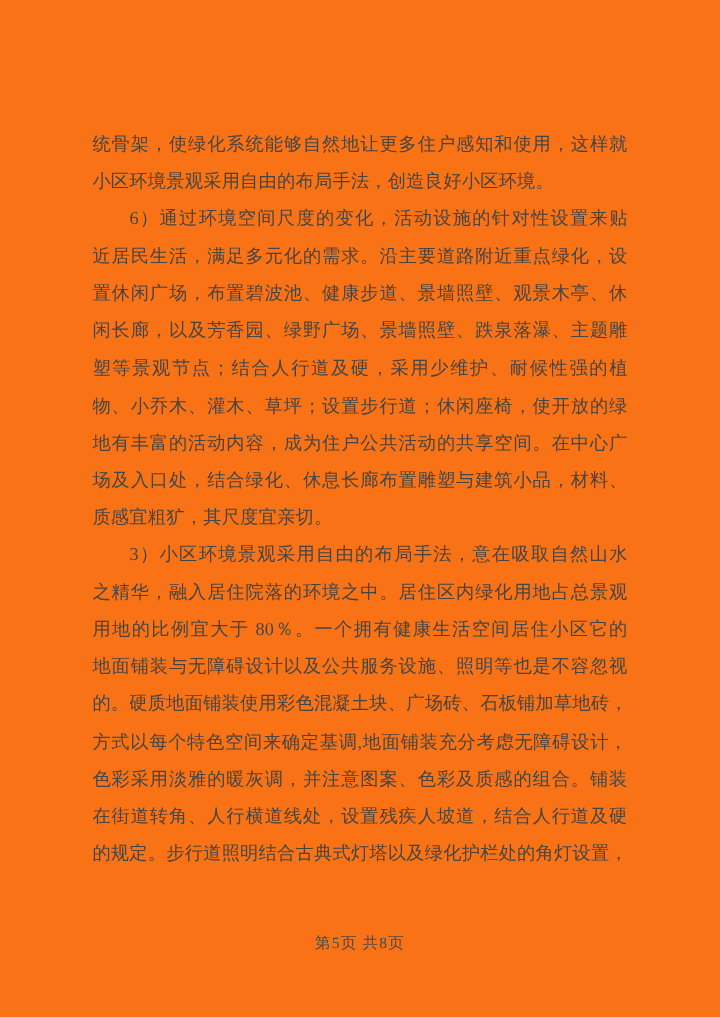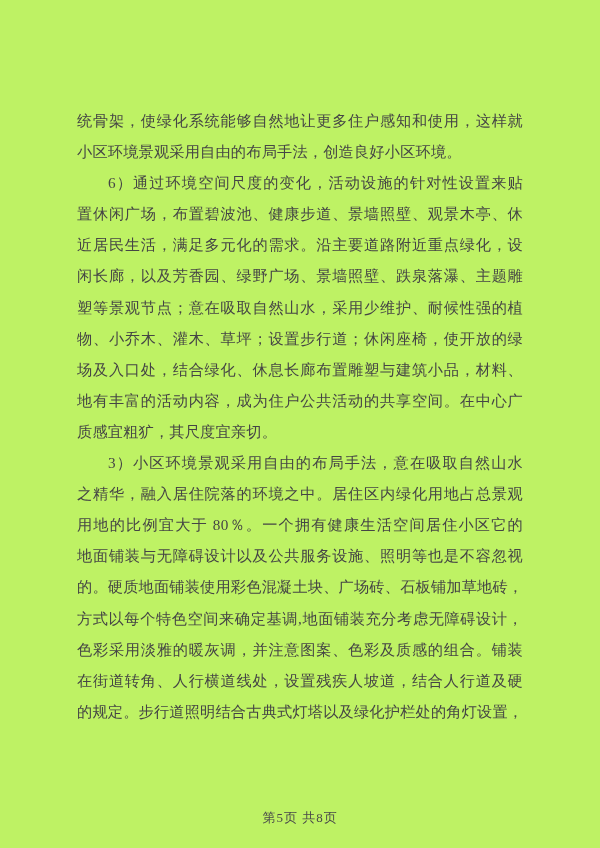--- a/index.html
+++ b/index.html
@@ -4,21 +4,21 @@
 <style>
   html, body {
     margin: 0;
     padding: 0;
     background: #ffffff;
   }
   .page {
     position: relative;
     width: 600px;
     height: 848px;
-    background: #bef264;
+    background: #f97316;
     font-family: "Liberation Serif", "DejaVu Serif", serif;
     color: #454545;
     overflow: hidden;
   }
   .content {
     position: absolute;
     left: 77px;
     top: 105px;
     width: 446px;
   }
@@ -39,38 +39,37 @@
   }
   .footer {
     position: absolute;
     top: 777px;
     left: 0;
     width: 600px;
     text-align: center;
     font-size: 13px;
     letter-spacing: 1px;
     color: #4a4a4a;
-    margin-top: 32px;
   }
 </style>
 </head>
 <body>
 
 <div class="page">
   <div class="content">
     <div class="line">统骨架，使绿化系统能够自然地让更多住户感知和使用，这样就</div>
     <div class="line pend">小区环境景观采用自由的布局手法，创造良好小区环境。</div>
     <div class="line indent">6）通过环境空间尺度的变化，活动设施的针对性设置来贴</div>
+    <div class="line">近居民生活，满足多元化的需求。沿主要道路附近重点绿化，设</div>
     <div class="line">置休闲广场，布置碧波池、健康步道、景墙照壁、观景木亭、休</div>
-    <div class="line">近居民生活，满足多元化的需求。沿主要道路附近重点绿化，设</div>
     <div class="line">闲长廊，以及芳香园、绿野广场、景墙照壁、跌泉落瀑、主题雕</div>
-    <div class="line">塑等景观节点；意在吸取自然山水，采用少维护、耐候性强的植</div>
+    <div class="line">塑等景观节点；结合人行道及硬，采用少维护、耐候性强的植</div>
     <div class="line">物、小乔木、灌木、草坪；设置步行道；休闲座椅，使开放的绿</div>
+    <div class="line">地有丰富的活动内容，成为住户公共活动的共享空间。在中心广</div>
     <div class="line">场及入口处，结合绿化、休息长廊布置雕塑与建筑小品，材料、</div>
-    <div class="line">地有丰富的活动内容，成为住户公共活动的共享空间。在中心广</div>
     <div class="line pend">质感宜粗犷，其尺度宜亲切。</div>
     <div class="line indent">3）小区环境景观采用自由的布局手法，意在吸取自然山水</div>
     <div class="line">之精华，融入居住院落的环境之中。居住区内绿化用地占总景观</div>
     <div class="line">用地的比例宜大于 80％。一个拥有健康生活空间居住小区它的</div>
     <div class="line">地面铺装与无障碍设计以及公共服务设施、照明等也是不容忽视</div>
     <div class="line">的。硬质地面铺装使用彩色混凝土块、广场砖、石板铺加草地砖，</div>
     <div class="line">方式以每个特色空间来确定基调,地面铺装充分考虑无障碍设计，</div>
     <div class="line">色彩采用淡雅的暖灰调，并注意图案、色彩及质感的组合。铺装</div>
     <div class="line">在街道转角、人行横道线处，设置残疾人坡道，结合人行道及硬</div>
     <div class="line">的规定。步行道照明结合古典式灯塔以及绿化护栏处的角灯设置，</div>

